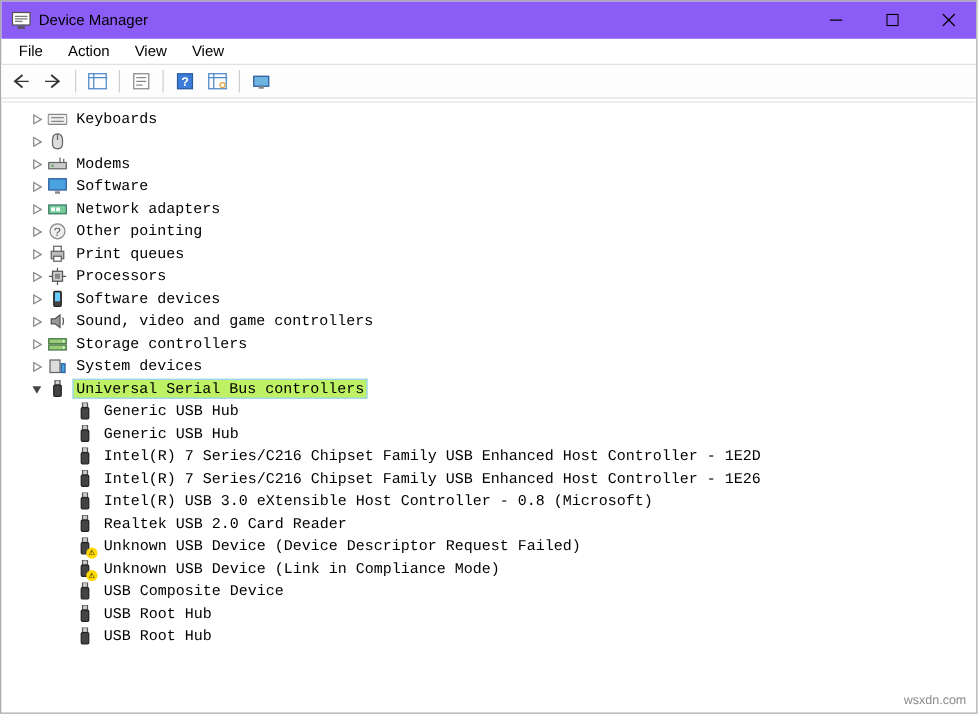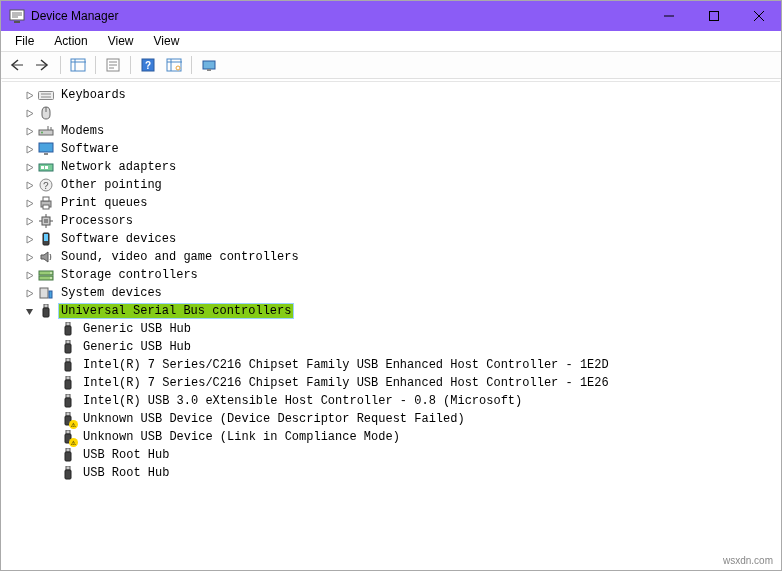--- a/index.html
+++ b/index.html
@@ -14,21 +14,21 @@
     .toolbar { display: flex; align-items: center; height: 28px; padding: 2px 4px; border-top: 1px solid #e0e0e0; border-bottom: 1px solid #e0e0e0; gap: 2px; background:#fdfdfd; }
     .tool-btn { width: 24px; height: 22px; display: flex; align-items: center; justify-content: center; border: 1px solid transparent; }
     .tool-sep { width:1px; height:18px; background:#d0d0d0; margin:0 3px; }
     .tree-area { position: absolute; top: 80px; bottom: 22px; left: 1px; right: 1px; overflow-y: scroll; border-top:1px solid #e5e5e5; }
     .tree { padding: 4px 0; }
     .row { display: flex; align-items: center; height: 18px; white-space: nowrap; font-family: Liberation Mono, monospace; }
     .expander { width: 14px; height: 14px; display: flex; align-items: center; justify-content: center; margin-left: 20px; color:#555; font-size:10px; }
     .child-row .expander { margin-left: 42px; visibility:hidden; }
     .icon { width: 16px; height: 16px; margin: 0 4px 0 2px; display:flex; align-items:center; justify-content:center; font-size:14px; }
     .label { padding: 1px 3px; }
-    .selected .label { background: #84cc16; border:1px solid #99d1ff; padding:0 2px; }
+    .selected .label { background: #bef264; border:1px solid #99d1ff; padding:0 2px; }
     .footer { position:absolute; bottom:0; right:8px; font-size:10px; color:#888; height:20px; display:flex; align-items:center;margin-left:39px; }
     
     .warn { position: relative; }
     .warn::after { content:"⚠"; position:absolute; font-size:8px; right:-2px; bottom:-2px; color:#000; background:#ffd800; border-radius:50%; width:9px; height:9px; line-height:9px; text-align:center; }
     
     .tree-area::-webkit-scrollbar { width:17px; }
     .tree-area::-webkit-scrollbar-track { background:#f0f0f0; }
     .tree-area::-webkit-scrollbar-thumb { background:#c0c0c0; }
   </style>
 </head>
@@ -359,37 +359,57 @@
         <span class="icon">
           <svg width="10" height="14">
             <rect x="3" y="0" width="4" height="4" fill="#ccc" stroke="#555"></rect>
             <rect x="2" y="4" width="6" height="9" rx="1" fill="#444" stroke="#222"></rect>
           </svg>
         </span>
         <span class="label">Intel(R) USB 3.0 eXtensible Host Controller - 0.8 (Microsoft)</span>
       </div>
       <div class="row child-row">
         <span class="expander"></span>
+        <span class="icon">
+          <svg width="10" height="14">
+            <rect x="3" y="0" width="4" height="4" fill="#ccc" stroke="#555"></rect>
+            <rect x="2" y="4" width="6" height="9" rx="1" fill="#444" stroke="#222"></rect>
+          </svg>
+        </span>
+        <span class="label">Realtek USB 2.0 Card Reader</span>
+      </div>
+      <div class="row child-row">
+        <span class="expander"></span>
         <span class="icon warn">
           <svg width="10" height="14">
             <rect x="3" y="0" width="4" height="4" fill="#ccc" stroke="#555"></rect>
             <rect x="2" y="4" width="6" height="9" rx="1" fill="#444" stroke="#222"></rect>
           </svg>
         </span>
         <span class="label">Unknown USB Device (Device Descriptor Request Failed)</span>
       </div>
       <div class="row child-row">
         <span class="expander"></span>
         <span class="icon warn">
           <svg width="10" height="14">
             <rect x="3" y="0" width="4" height="4" fill="#ccc" stroke="#555"></rect>
             <rect x="2" y="4" width="6" height="9" rx="1" fill="#444" stroke="#222"></rect>
           </svg>
         </span>
         <span class="label">Unknown USB Device (Link in Compliance Mode)</span>
+      </div>
+      <div class="row child-row">
+        <span class="expander"></span>
+        <span class="icon">
+          <svg width="10" height="14">
+            <rect x="3" y="0" width="4" height="4" fill="#ccc" stroke="#555"></rect>
+            <rect x="2" y="4" width="6" height="9" rx="1" fill="#444" stroke="#222"></rect>
+          </svg>
+        </span>
+        <span class="label">USB Composite Device</span>
       </div>
       <div class="row child-row">
         <span class="expander"></span>
         <span class="icon">
           <svg width="10" height="14">
             <rect x="3" y="0" width="4" height="4" fill="#ccc" stroke="#555"></rect>
             <rect x="2" y="4" width="6" height="9" rx="1" fill="#444" stroke="#222"></rect>
           </svg>
         </span>
         <span class="label">USB Root Hub</span>

